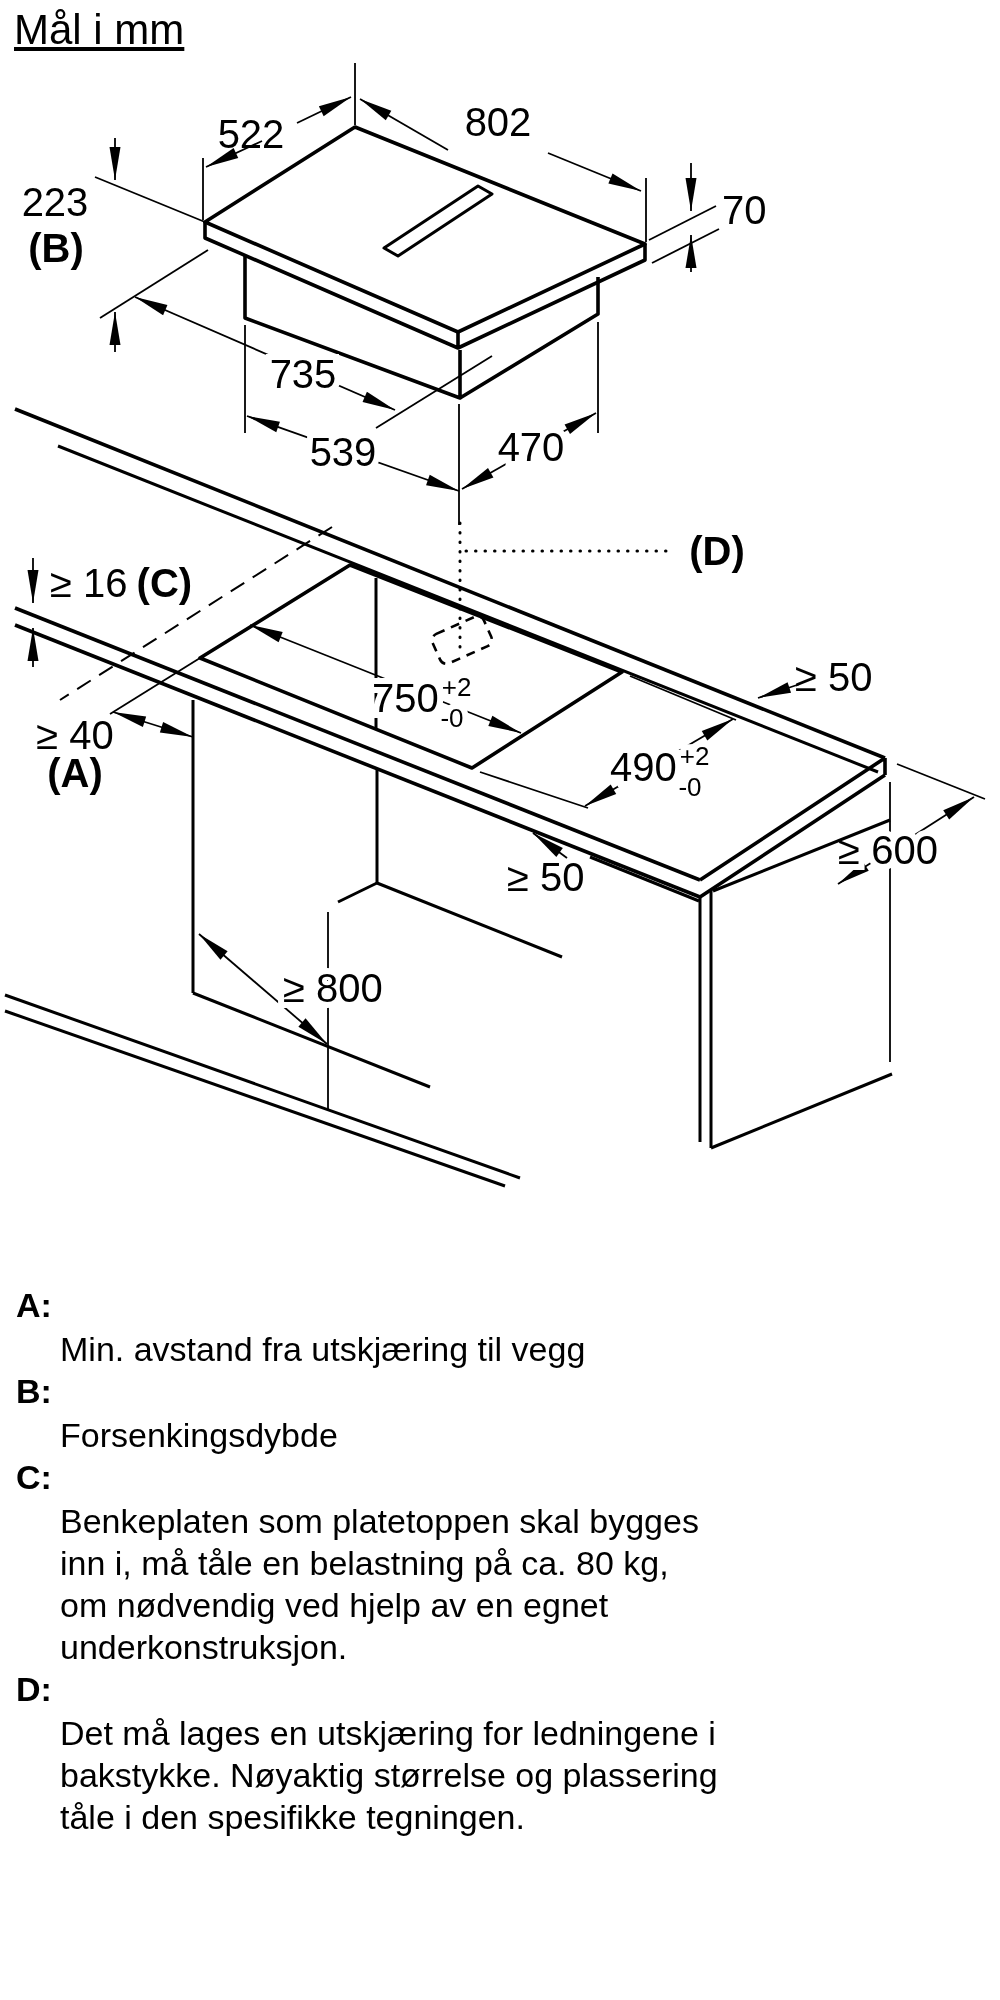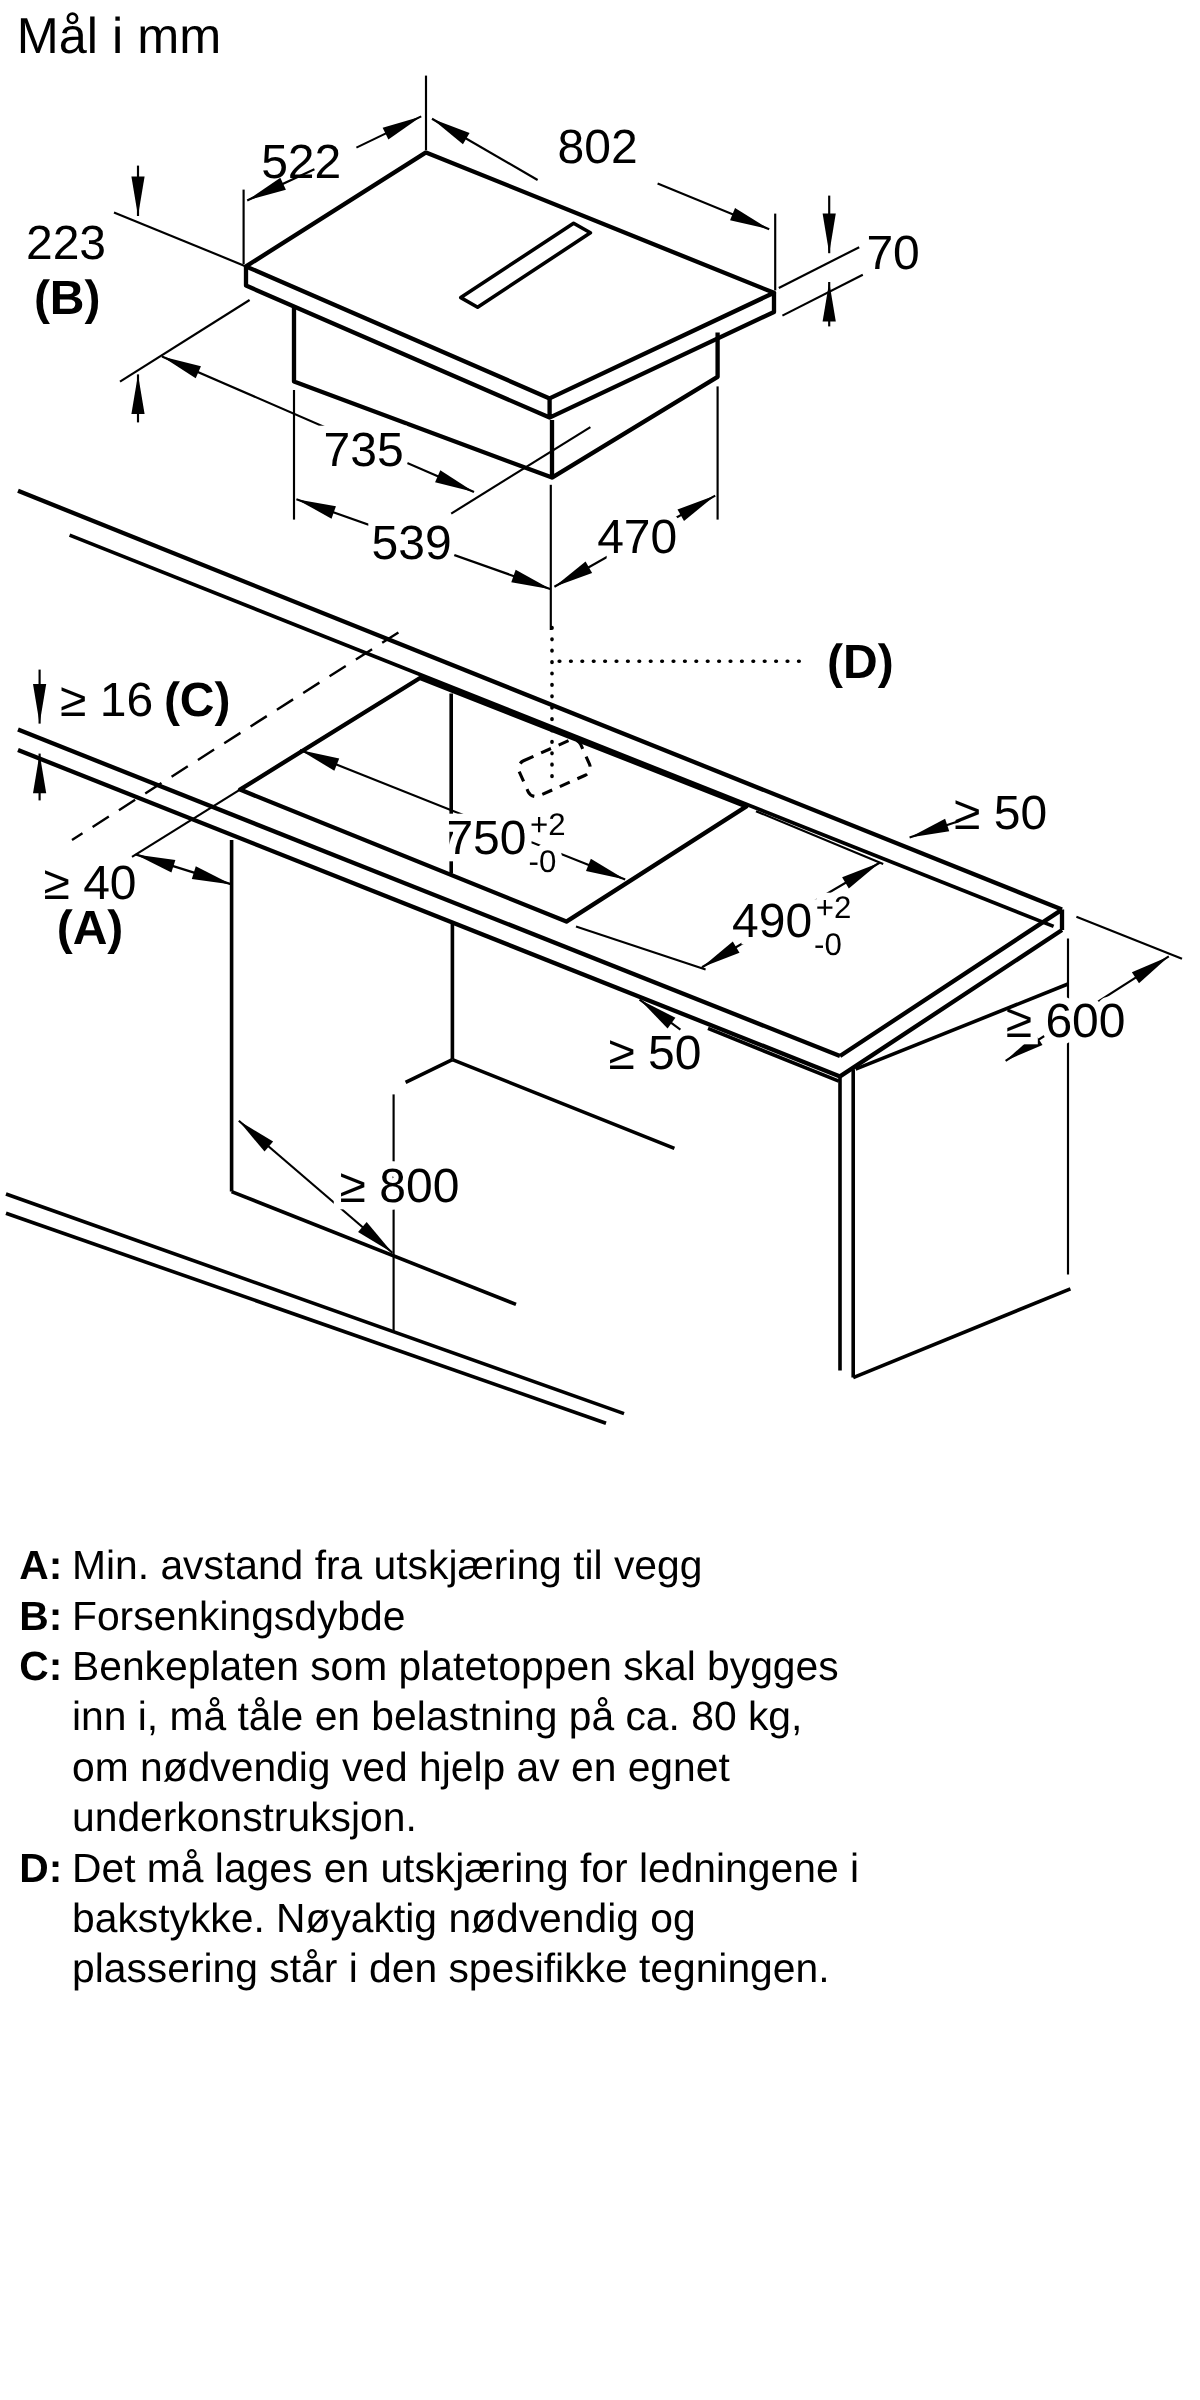--- a/index.html
+++ b/index.html
@@ -1,34 +1,34 @@
 <!DOCTYPE html>
 <html><head>
 <meta charset="utf-8">
 <style>
   html,body{margin:0;padding:0;}
   body{width:1000px;height:2000px;background:#ffffff;font-family:"Liberation Sans","DejaVu Sans",sans-serif;position:relative;overflow:hidden;}
   .stage{position:absolute;left:0;top:0;width:1000px;height:2000px;}
-  .title{position:absolute;left:14px;top:6px;font-size:42px;color:#000;letter-spacing:0px;}
+  .title{position:absolute;left:14px;top:6px;font-size:42px;color:#000;letter-spacing:0px;text-decoration:underline;}
   svg{position:absolute;left:0;top:0;}
   svg .s{stroke:#000;fill:none;stroke-width:3.6;stroke-linejoin:round;stroke-linecap:butt;}
   svg .s2{stroke:#000;fill:none;stroke-width:3.0;stroke-linejoin:round;}
   svg .d{stroke:#000;fill:none;stroke-width:1.8;}
   svg .dash{stroke:#000;fill:none;stroke-width:2.0;stroke-dasharray:16 10;}
   svg .dashsm{stroke:#000;fill:none;stroke-width:2.6;stroke-dasharray:9 7;}
   svg .dot{stroke:#000;fill:none;stroke-width:3;stroke-dasharray:0.5 9;stroke-linecap:round;}
   svg text{fill:#000;font-family:"Liberation Sans","DejaVu Sans",sans-serif;font-size:40px;}
   svg text.tolbase{font-size:40px;}
   svg tspan.tol{font-size:26px;}
   svg text.halo, svg tspan.halo{paint-order:stroke;stroke:#ffffff;stroke-width:12px;}
   svg .bold, svg tspan.bold, svg text.bold{font-weight:bold;}
   .legend{position:absolute;left:16px;top:1284px;width:705px;font-size:34px;line-height:42px;color:#000;}
   .legend-row{display:flex;}
   .legend-key{flex:0 0 44px;font-weight:bold;}
-  .legend-text{flex:1;}
+  .legend-text{flex:1;margin-top:44px;}
 </style>
 </head>
 <body>
 
 <div class="stage">
 
   <div class="title">Mål i mm</div>
 
   <svg width="1000" height="2000" viewBox="0 0 1000 2000">
     <defs>
@@ -193,17 +193,17 @@
     <div class="legend-row">
       <span class="legend-key">B:</span>
       <span class="legend-text">Forsenkingsdybde</span>
     </div>
     <div class="legend-row">
       <span class="legend-key">C:</span>
       <span class="legend-text">Benkeplaten som platetoppen skal bygges inn i, må tåle en belastning på ca. 80 kg, om nødvendig ved hjelp av en egnet underkonstruksjon.</span>
     </div>
     <div class="legend-row">
       <span class="legend-key">D:</span>
-      <span class="legend-text">Det må lages en utskjæring for ledningene i bakstykke. Nøyaktig nødvendig og plassering står i den spesifikke tegningen.</span>
+      <span class="legend-text">Det må lages en utskjæring for ledningene i bakstykke. Nøyaktig størrelse og plassering tåle i den spesifikke tegningen.</span>
     </div>
   </div>
 
 </div>
 
 </body></html>

